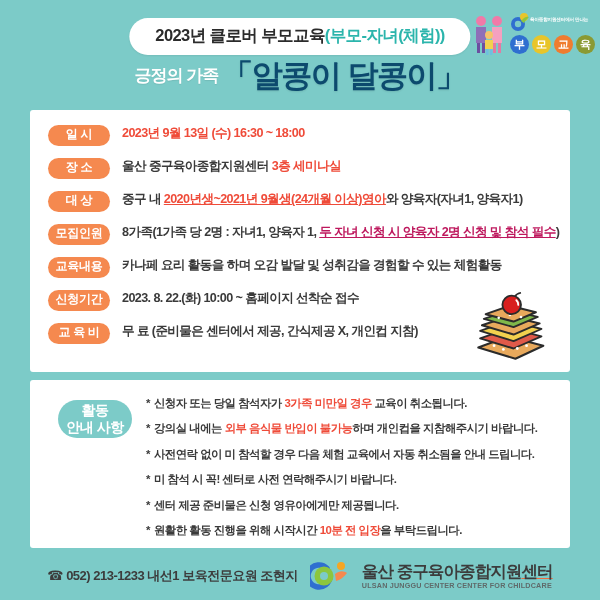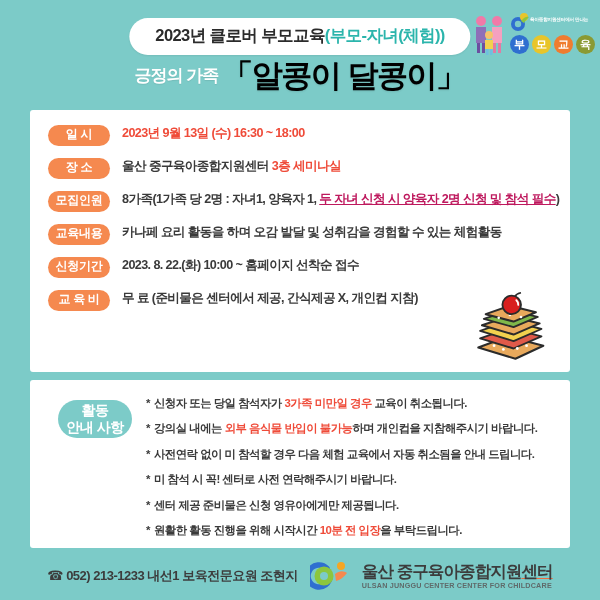--- a/index.html
+++ b/index.html
@@ -40,21 +40,21 @@
     display: flex;
     align-items: flex-end;
     gap: 4px;
   }
   .headline .small {
     font-size: 17px; font-weight: bold; color: #ffffff;
     letter-spacing: -1px; padding-bottom: 4px;
     text-shadow: 0 1px 1px rgba(0,0,0,.08);
   }
   .headline .big {
-    font-size: 31px; font-weight: bold; color: #000000;
+    font-size: 31px; font-weight: bold; color: #0c4a6e;
     letter-spacing: -1.5px; line-height: 1;
     text-shadow: 0 1px 2px rgba(0,0,0,.10);
   }
 
   
   .brand-logo {
     position: absolute; right: 6px; top: 10px;
     width: 126px; height: 48px;
   }
   .brand-family { position: absolute; left: 2px; top: 3px; }
@@ -225,20 +225,24 @@
 
 <div class="card card-info">
   <div id="info-rows">
       <div class="row">
         <div class="pill">일  시</div>
         <div class="row-text"><span class="red">2023년 9월 13일 (수) 16:30 ~ 18:00</span></div>
       </div>
       <div class="row">
         <div class="pill">장  소</div>
         <div class="row-text"><span>울산 중구육아종합지원센터 </span><span class="red">3층 세미나실</span></div>
+      </div>
+      <div class="row">
+        <div class="pill">대  상</div>
+        <div class="row-text"><span>중구 내 </span><span class="red-u">2020년생~2021년 9월생(24개월 이상)영아</span><span>와 양육자(자녀1, 양육자1)</span></div>
       </div>
       <div class="row">
         <div class="pill">모집인원</div>
         <div class="row-text"><span>8가족(1가족 당 2명 : 자녀1, 양육자 1, </span><span class="blue-u">두 자녀 신청 시 양육자 2명 신청 및 참석 필수</span><span>)</span></div>
       </div>
       <div class="row">
         <div class="pill">교육내용</div>
         <div class="row-text"><span>카나페 요리 활동을 하며 오감 발달 및 성취감을 경험할 수 있는 체험활동</span></div>
       </div>
       <div class="row">

